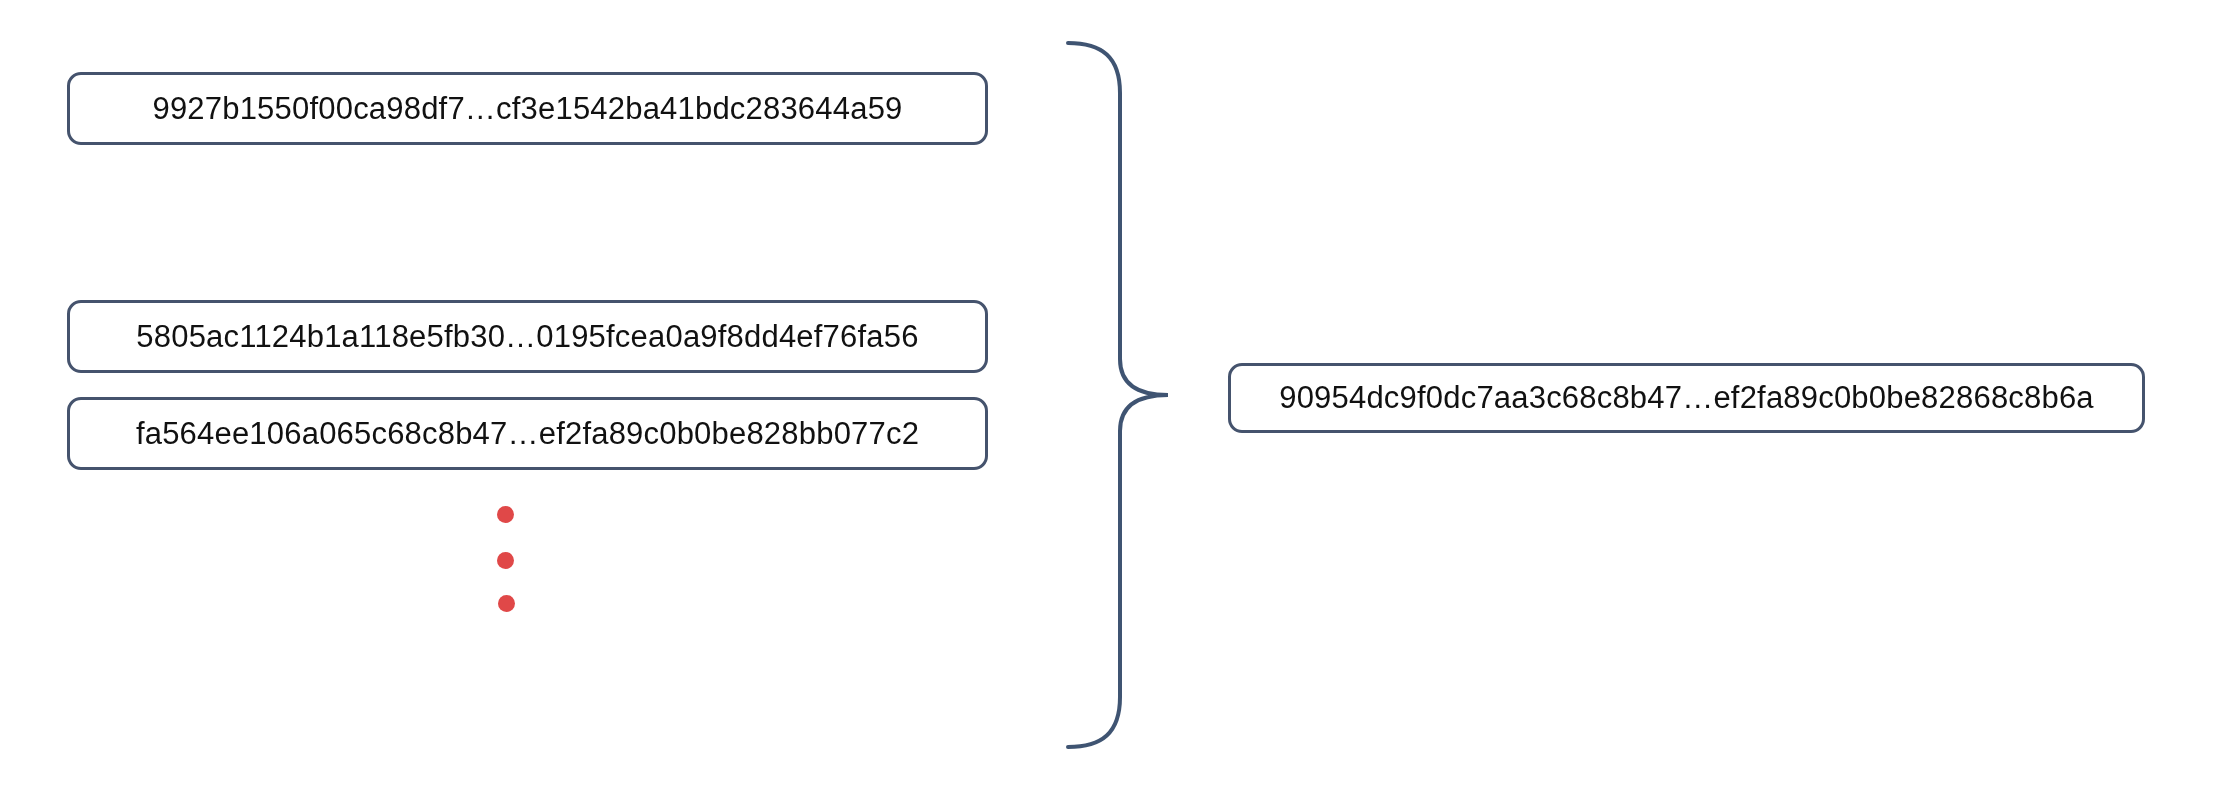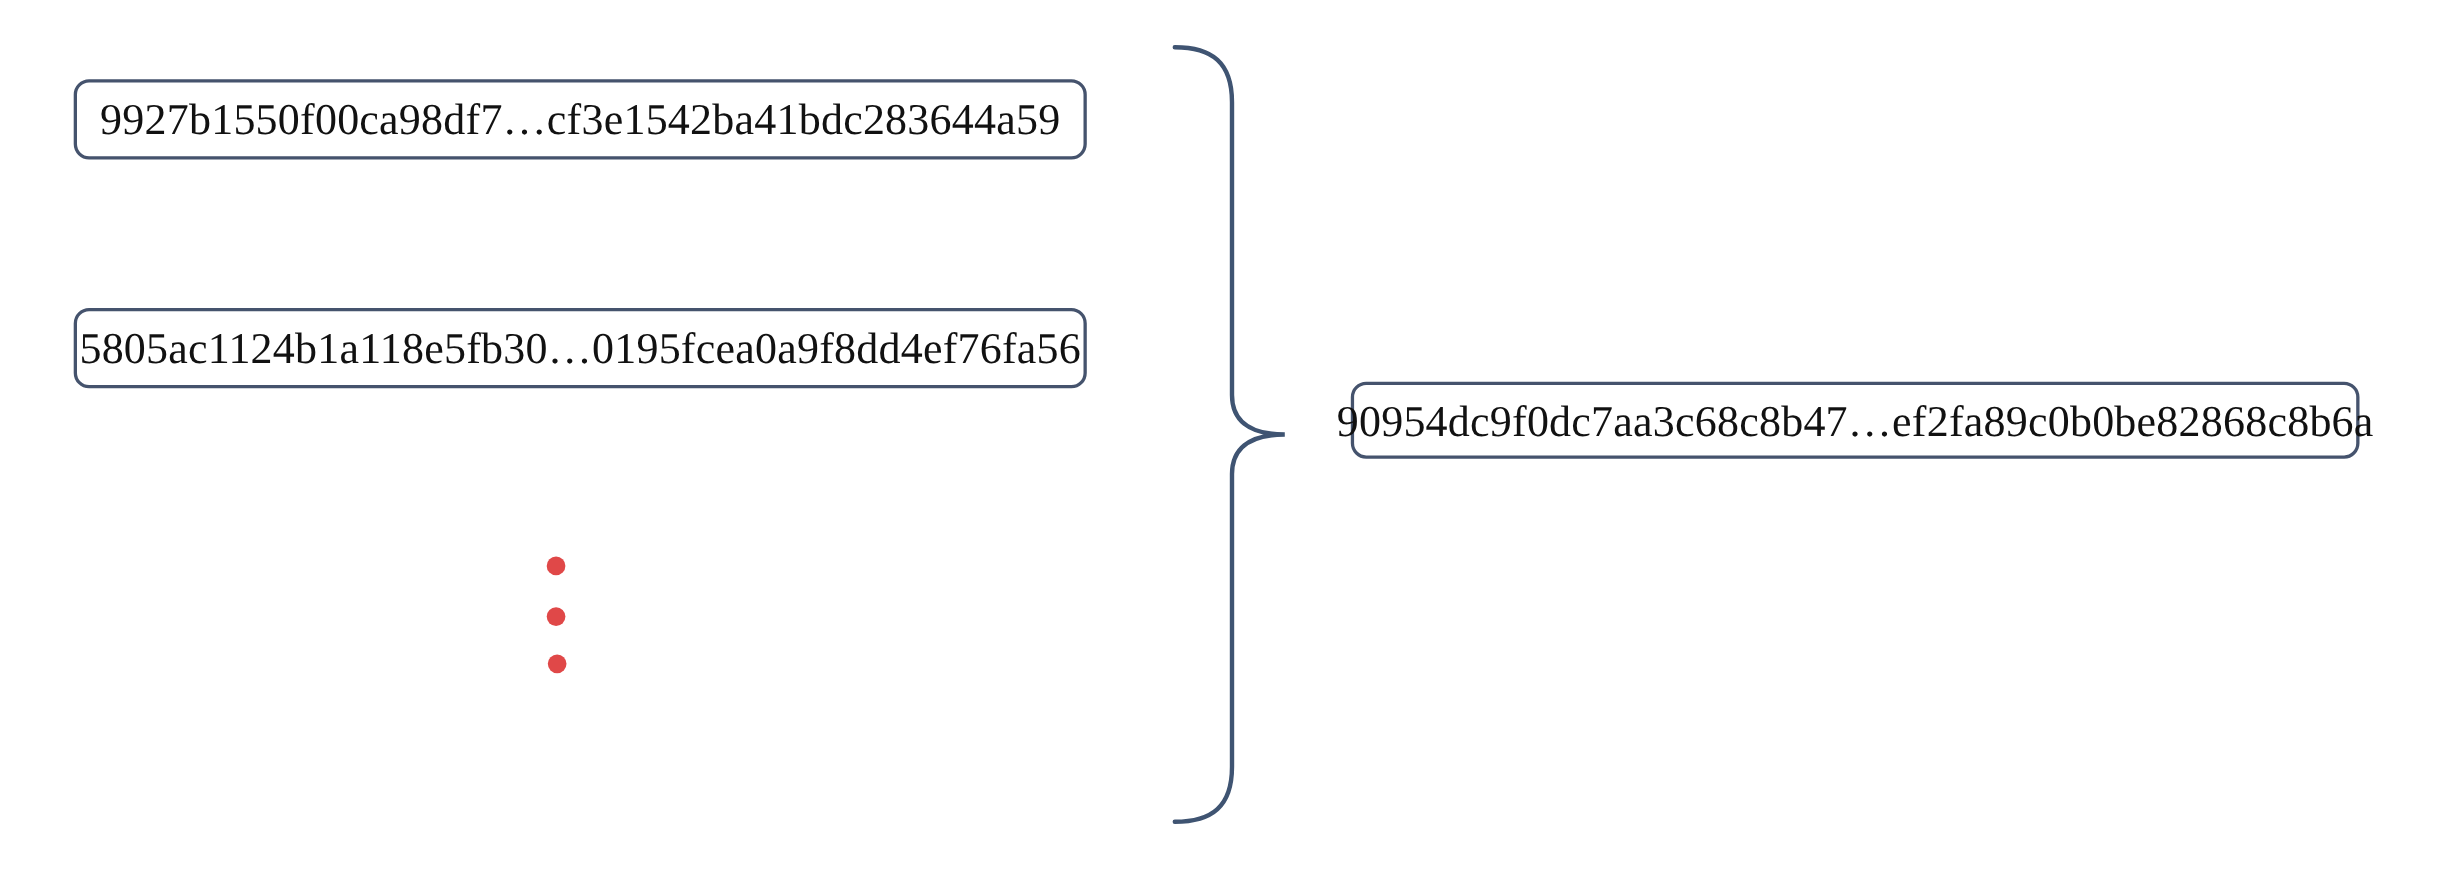--- a/index.html
+++ b/index.html
@@ -25,30 +25,29 @@
     align-items: center;
     justify-content: center;
   }
   .hash-box.left {
     left: 67px;
     width: 921px;
     height: 73px;
   }
   .hash-box.right {
     left: 1228px;
-    top: 347px;
+    top: 363px;
     width: 917px;
     height: 70px;
   }
   .hash-text {
-    font-size: 40px;
+    font-size: 31px;
     color: #111111;
     letter-spacing: 0.2px;
     white-space: nowrap;
-    font-family: Liberation Serif, serif;
   }
   .dot {
     position: absolute;
     width: 17px;
     height: 17px;
     border-radius: 50%;
     background: #e04848;
   }
   .brace-svg {
     position: absolute;
@@ -59,22 +58,25 @@
   }
 </style>
 </head>
 <body>
 
 <div class="canvas">
 
   <div class="hash-box left" style="top:72px">
     <span class="hash-text">9927b1550f00ca98df7…cf3e1542ba41bdc283644a59</span>
   </div>
-  <div class="hash-box left" style="top:280px">
+  <div class="hash-box left" style="top:300px">
     <span class="hash-text">5805ac1124b1a118e5fb30…0195fcea0a9f8dd4ef76fa56</span>
+  </div>
+  <div class="hash-box left" style="top:397px">
+    <span class="hash-text">fa564ee106a065c68c8b47…ef2fa89c0b0be828bb077c2</span>
   </div>
 
   <div>
     <span class="dot" style="left:497px; top:506px"></span>
     <span class="dot" style="left:497px; top:552px"></span>
     <span class="dot" style="left:498px; top:595px"></span>
   </div>
 
   <svg class="brace-svg" viewBox="0 0 130 725" aria-hidden="true">
     <path d="M 22 8

